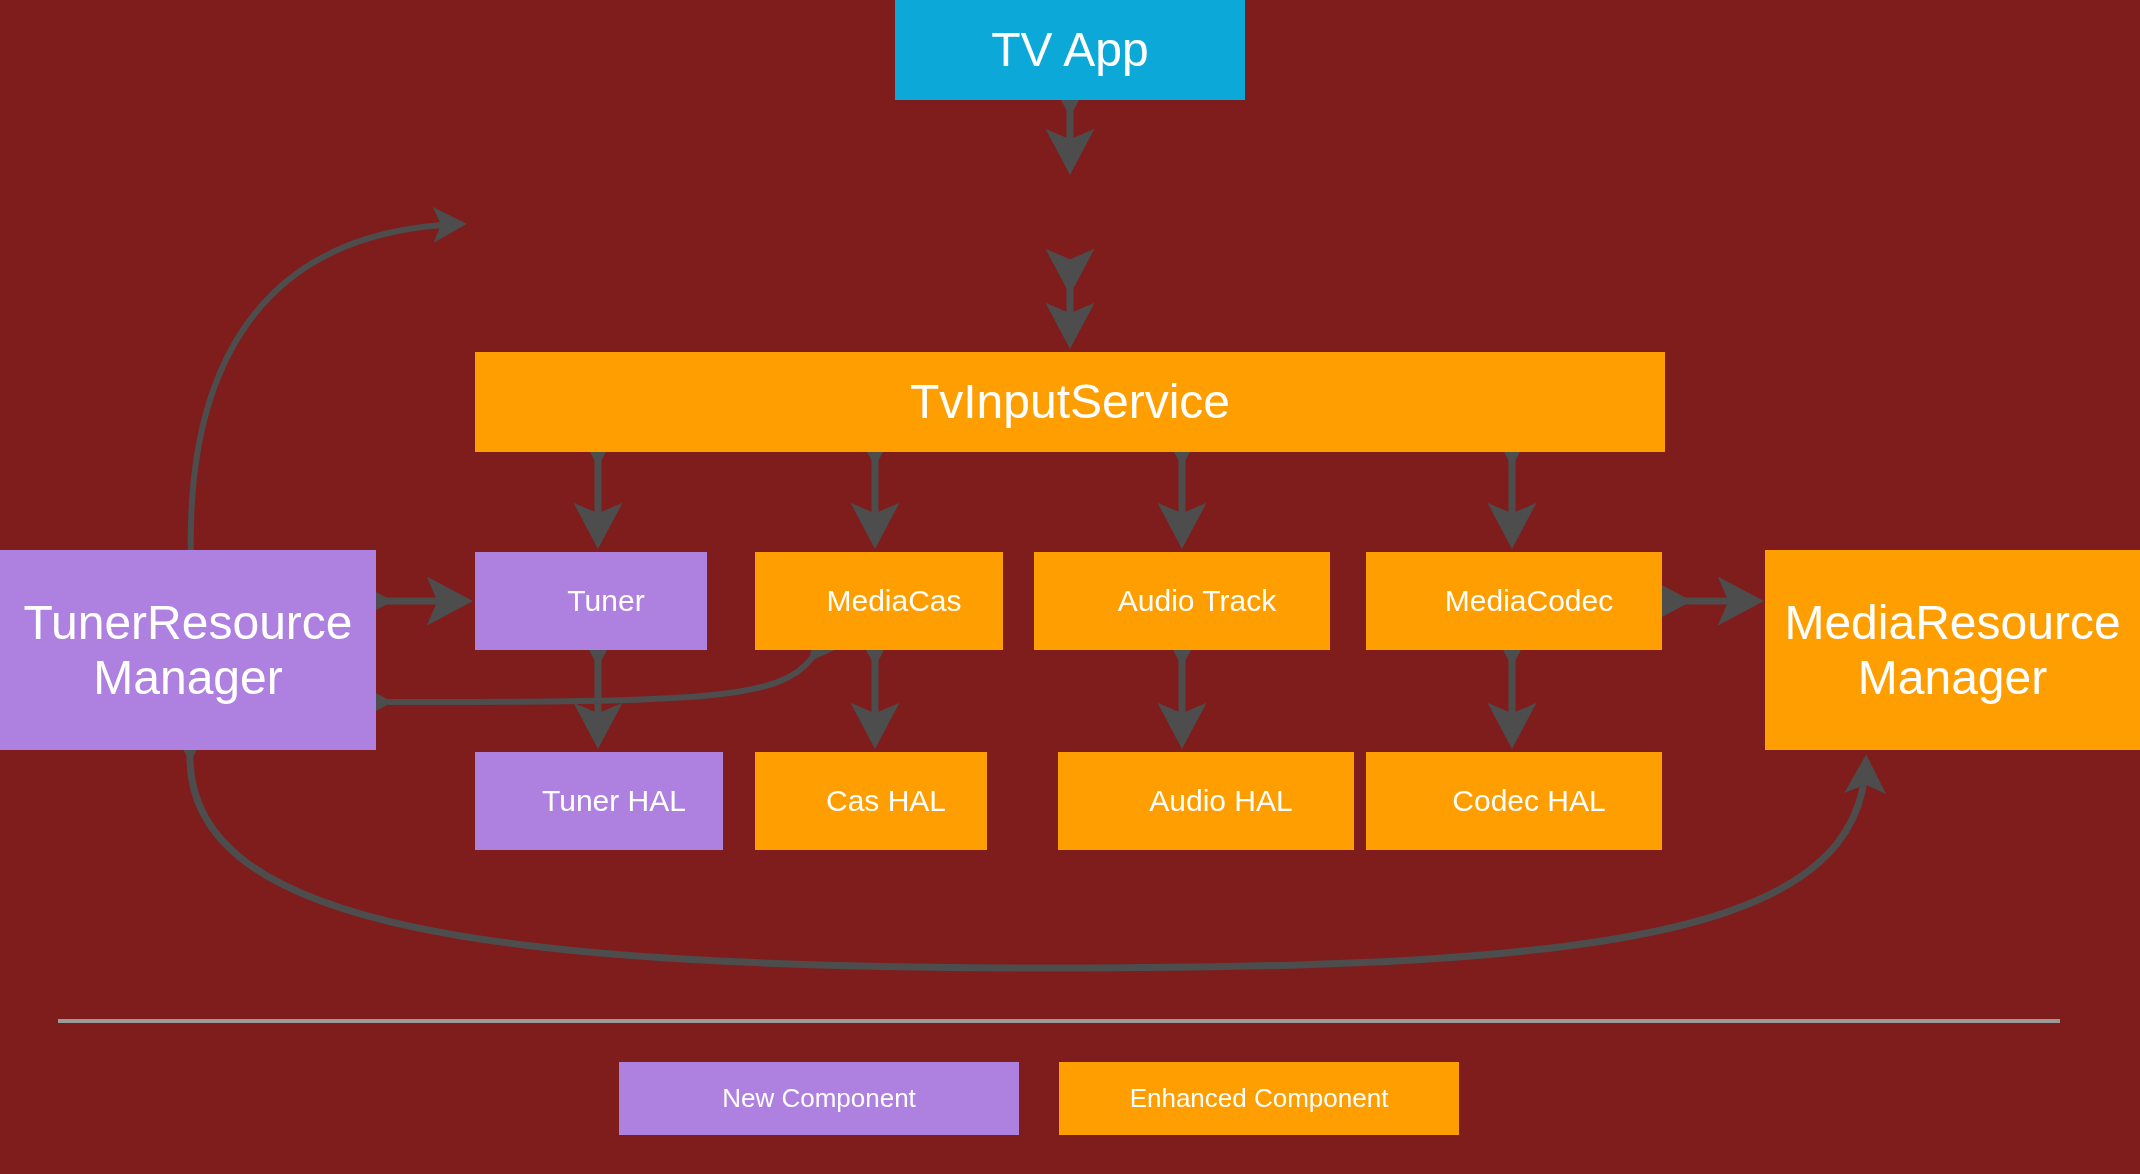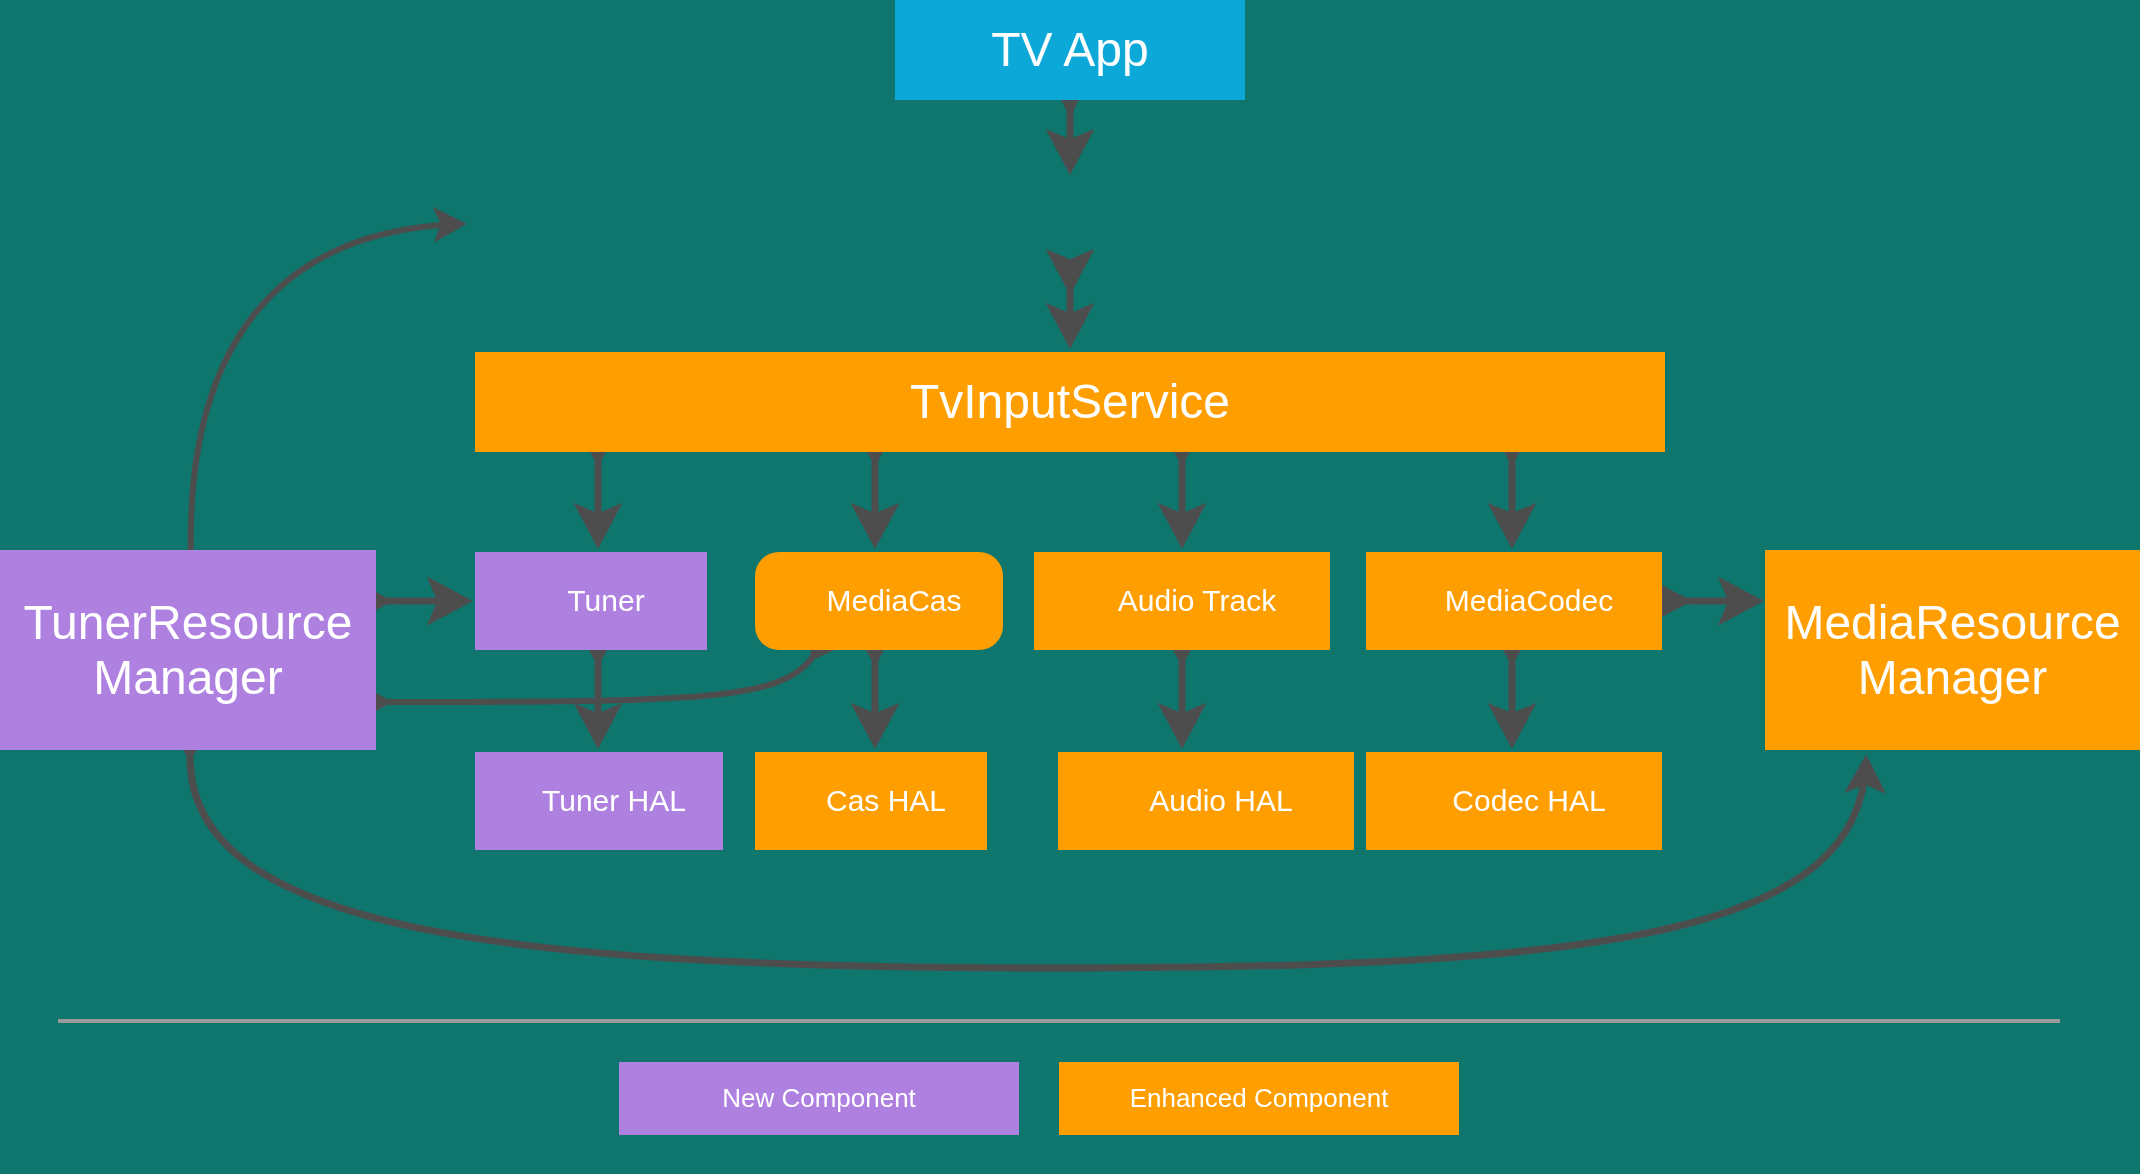--- a/index.html
+++ b/index.html
@@ -4,21 +4,21 @@
 <style>
   html, body {
     margin: 0;
     padding: 0;
     background: #000000;
   }
   #stage {
     position: relative;
     width: 2140px;
     height: 1174px;
-    background: #0f766e;
+    background: #7f1d1d;
     overflow: hidden;
     font-family: "Liberation Sans", sans-serif;
   }
   .box {
     position: absolute;
     display: flex;
     align-items: center;
     justify-content: center;
     text-align: center;
     color: #ffffff;
@@ -97,21 +97,21 @@
   <div class="box orange f-48" style="left:475px; top:352px; width:1190px; height:100px;">TvInputService</div>
 
   <div class="box purple f-48" style="left:0px; top:550px; width:376px; height:200px;">TunerResource
 Manager</div>
 
   <div class="box orange f-48" style="left:1765px; top:550px; width:375px; height:200px;">MediaResource
 Manager</div>
 
   <div class="box purple f-46" style="left:475px; top:552px; width:232px; height:98px;">Tuner</div>
 
-  <div class="box orange f-46" style="left:755px; top:552px; width:248px; height:98px;border-radius:24px;">MediaCas</div>
+  <div class="box orange f-46" style="left:755px; top:552px; width:248px; height:98px;">MediaCas</div>
 
   <div class="box orange f-46" style="left:1034px; top:552px; width:296px; height:98px;">Audio Track</div>
 
   <div class="box orange f-46" style="left:1366px; top:552px; width:296px; height:98px;">MediaCodec</div>
 
   <div class="box purple f-46" style="left:475px; top:752px; width:248px; height:98px;">Tuner HAL</div>
 
   <div class="box orange f-46" style="left:755px; top:752px; width:232px; height:98px;">Cas HAL</div>
 
   <div class="box orange f-46" style="left:1058px; top:752px; width:296px; height:98px;">Audio HAL</div>

